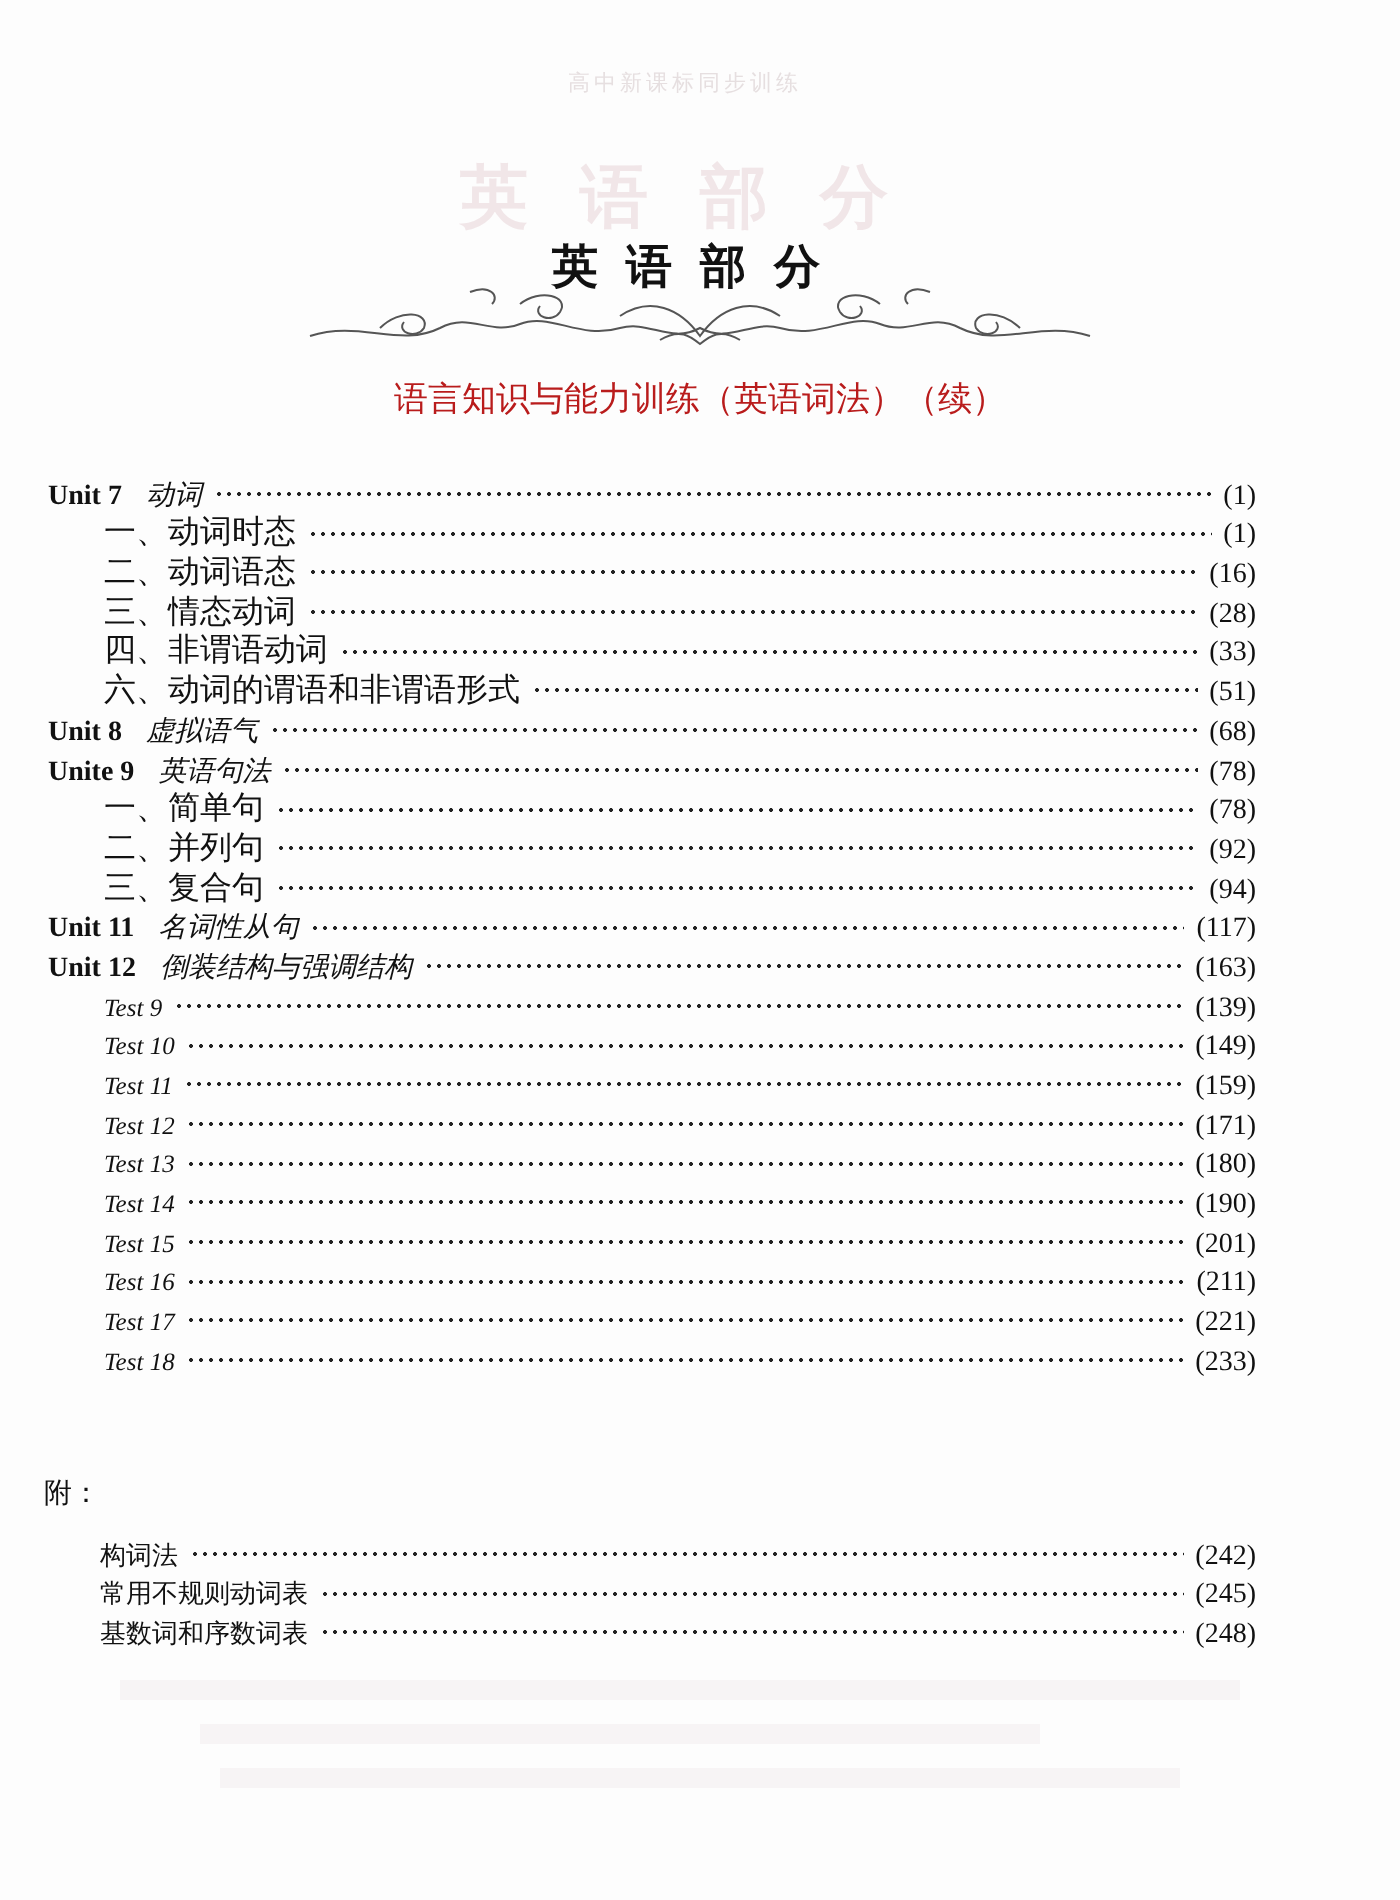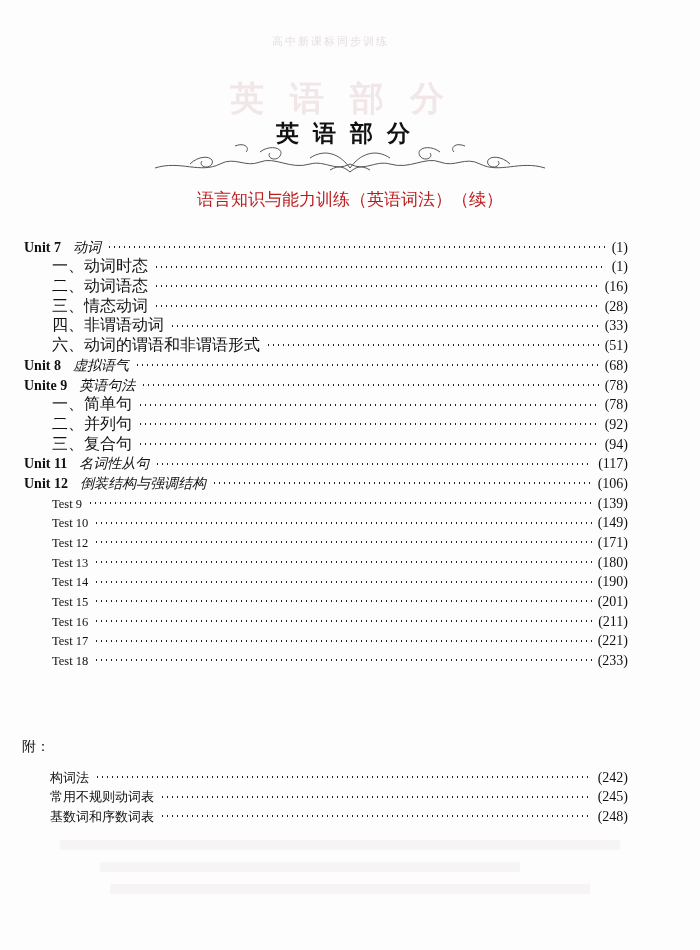--- a/index.html
+++ b/index.html
@@ -2,21 +2,21 @@
 <html><head>
 <meta charset="utf-8">
 <style>
   html, body { margin: 0; padding: 0; }
   body {
     width: 700px; height: 950px; background: #fdfdfd; position: relative; overflow: hidden;
     font-family: "DejaVu Serif", "Liberation Serif", serif; color: #111;
   }
   .ghost-top {
     position: absolute; top: 34px; left: 0; width: 661px; text-align: center;
-    font-size: 11px; color: #e6dfe0; letter-spacing: 2px;
+    font-size: 11px; color: #e6dfe0; letter-spacing: 2px; padding-left: 12px;
   }
   .ghost-big {
     position: absolute; top: 76px; left: 0; width: 700px; text-align: center;
     font-size: 34px; color: #f1e6e8; letter-spacing: 26px; font-weight: bold;
   }
   .section-title-wrap {
     position: absolute; top: 118px; left: 150px; width: 400px; height: 56px;
   }
   .section-title {
     position: absolute; top: 0; left: 0; width: 400px; text-align: center;
@@ -35,21 +35,21 @@
   .row .label { flex: 0 0 auto; padding-right: 6px; }
   .row .leader {
     flex: 1 1 auto; overflow: hidden; height: 19.7px;
     background-image: radial-gradient(circle, #222 0.85px, transparent 1.1px);
     background-size: 5px 4px; background-repeat: repeat-x; background-position: 0 13px;
   }
   .row .page { flex: 0 0 auto; padding-left: 6px; font-size: 14px; font-family: "Liberation Serif", serif; }
   .row.unit .label { font-size: 14px; font-weight: bold; font-family: "Liberation Serif", serif; }
   .row.unit .label .zh { font-family: "DejaVu Sans", sans-serif; font-weight: normal; font-size: 14px; margin-left: 12px; font-style: italic; }
   .row.sub .label { padding-left: 28px; font-size: 16px; font-family: "DejaVu Sans", sans-serif; }
-  .row.test .label { padding-left: 28px; font-size: 12.5px; font-family: "Liberation Serif", serif; }
+  .row.test .label { padding-left: 28px; font-size: 12.5px; font-family: "Liberation Serif", serif; font-style: italic; }
   .appendix-head {
     position: absolute; top: 738px; left: 22px; font-size: 14px; font-family: "DejaVu Sans", sans-serif;
   }
   .appendix { position: absolute; top: 762px; left: 50px; width: 578px; }
   .appendix .row .label { font-size: 13px; font-family: "DejaVu Sans", sans-serif; padding-left: 0; }
   .faint-lines { position: absolute; left: 60px; width: 560px; height: 10px; background: #f3eef0; opacity: .6; }
 </style>
 </head>
 <body>
 
@@ -136,32 +136,37 @@
   </div>
 
   <div class="row unit">
     <span class="label"><span>Unit 11</span><span class="zh">名词性从句</span></span>
     <span class="leader"></span>
     <span class="page">(117)</span>
   </div>
   <div class="row unit">
     <span class="label"><span>Unit 12</span><span class="zh">倒装结构与强调结构</span></span>
     <span class="leader"></span>
-    <span class="page">(106)</span>
+    <span class="page">(163)</span>
   </div>
 
   <div class="row test">
     <span class="label">Test 9</span>
     <span class="leader"></span>
     <span class="page">(139)</span>
   </div>
   <div class="row test">
     <span class="label">Test 10</span>
     <span class="leader"></span>
     <span class="page">(149)</span>
+  </div>
+  <div class="row test">
+    <span class="label">Test 11</span>
+    <span class="leader"></span>
+    <span class="page">(159)</span>
   </div>
   <div class="row test">
     <span class="label">Test 12</span>
     <span class="leader"></span>
     <span class="page">(171)</span>
   </div>
   <div class="row test">
     <span class="label">Test 13</span>
     <span class="leader"></span>
     <span class="page">(180)</span>

